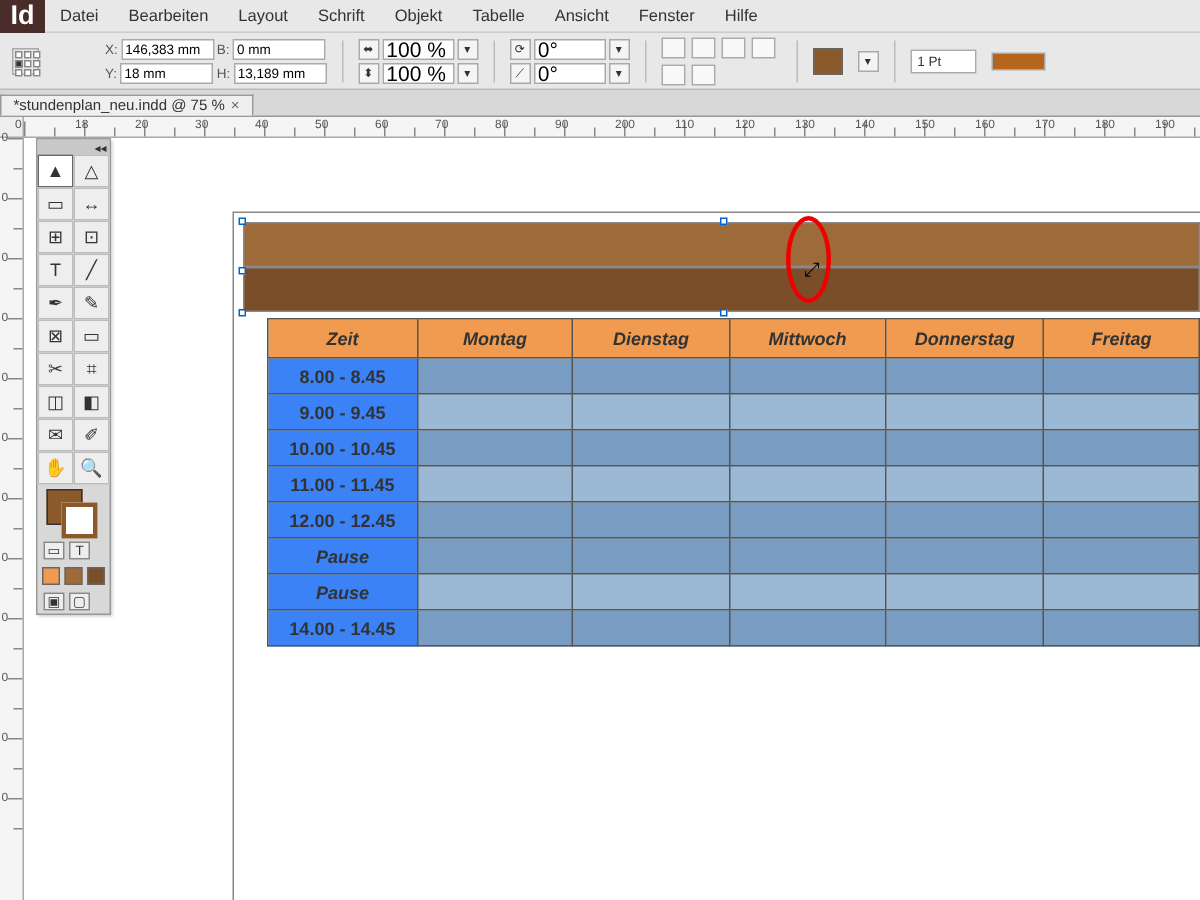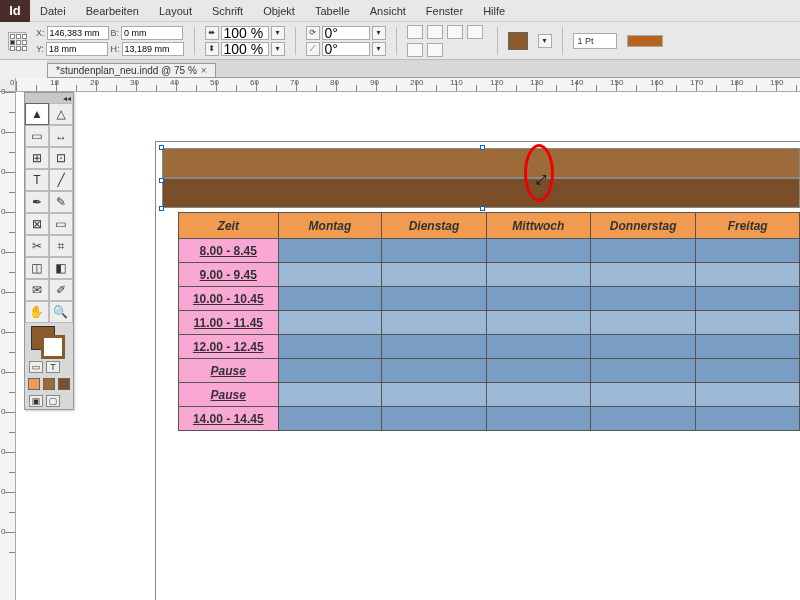--- a/index.html
+++ b/index.html
@@ -1,49 +1,49 @@
 <!DOCTYPE html>
 <html><head>
 <meta charset="utf-8">
 <style>
 * { margin: 0; padding: 0; box-sizing: border-box; font-family: "Segoe UI", Tahoma, sans-serif; }
 body { background: #f0f0f0; width: 800px; height: 600px; overflow: hidden; font-size: 11px; color: #333; }
 
 
 .menubar { background: #e8e8e8; height: 22px; display: flex; align-items: center; border-bottom: 1px solid #ccc; }
-.menubar .app-icon { width: 30px; height: 22px; background: #4a2c2a; color: #fff; display: flex; align-items: center; justify-content: center; font-weight: bold; font-size: 13px; }
+.menubar .app-icon { width: 30px; height: 22px; background: #4a2c2a; color: #fff; display: flex; align-items: center; justify-content: center; font-weight: bold; font-size: 18px; }
 .menubar .menu-item { padding: 0 10px; color: #333; cursor: default; font-size: 11px; }
 .menubar .spacer { flex: 1; }
 .menubar .right-group { display: flex; align-items: center; gap: 4px; padding-right: 8px; }
 .menubar .zoom { border: 1px solid #bbb; padding: 1px 6px; background: #fff; font-size: 10px; }
 .menubar .br-badge { border: 1px solid #aaa; padding: 1px 4px; background: #d8d8d8; font-size: 10px; }
 .mini-icon { width: 20px; height: 14px; border: 1px solid #999; background: #fff; display:inline-block; }
 .mini-icon.dark { background:#444; }
 
 
 .controlbar { background: #e8e8e8; height: 38px; display: flex; align-items: center; gap: 10px; padding: 0 8px; border-bottom: 1px solid #bbb; font-size: 10px; }
-.coord-group { display: grid; grid-template-columns: auto auto; gap: 2px 2px; }
+.coord-group { display: grid; grid-template-columns: auto auto; gap: 2px 2px; margin-left: 34px; }
 .coord-group label { color: #555; font-size: 9px; margin-right: 2px; }
 .coord-group input { width: 62px; height: 14px; font-size: 9px; border: 1px solid #aaa; padding: 0 2px; background:#fff; }
 .ref-point { width: 18px; height: 18px; display: grid; grid-template-columns: repeat(3, 5px); grid-template-rows: repeat(3, 5px); gap: 1px; border: 1px solid #aaa; padding:1px; }
 .ref-point span { background: #fff; border: 1px solid #888; }
 .ref-point .active { background: #333; }
 .sep { width: 1px; height: 28px; background: #bbb; }
 .scale-group { display: grid; grid-template-rows: auto auto; gap: 2px; }
 .scale-row { display:flex; align-items:center; gap:2px; }
 .scale-row input { width: 48px; height: 14px; font-size: 14px; border:1px solid #aaa; padding:0 2px; background:#fff;}
 .tiny-btn { width:14px; height:14px; border:1px solid #aaa; background:#f5f5f5; display:inline-flex; align-items:center; justify-content:center; font-size:8px; }
 .icon-cluster { display:flex; gap:4px; flex-wrap:wrap; width:80px; }
 .icon-cluster span { width:16px; height:14px; border:1px solid #aaa; background:#f8f8f8; }
 .fill-swatch { width:20px; height:18px; background:#8b5a2b; border:1px solid #666; }
 .stroke-sel { width:44px; height:16px; border:1px solid #aaa; font-size:9px; padding:0 4px; display:flex; align-items:center; background:#fff; }
 .stroke-style { width:36px; height:12px; border:1px solid #aaa; background:linear-gradient(90deg,#b5651d,#b5651d); }
 
 
-.tabbar { background:#d8d8d8; height:18px; display:flex; align-items:flex-end; border-bottom:1px solid #999;margin-left:47px; }
+.tabbar { background:#d8d8d8; height:18px; display:flex; align-items:flex-end; border-bottom:1px solid #999; }
 .tabbar .tab { background:#efefef; border:1px solid #999; border-bottom:none; padding:1px 8px; font-size:10px; display:flex; align-items:center; gap:4px; }
 .tabbar .tab .close { font-size:10px; color:#666; cursor:default; }
 
 
 .workspace { position:relative; height: calc(600px - 22px - 38px - 18px); background:#fff; overflow:hidden; }
 
 
 .ruler-h { position:absolute; top:0; left:16px; right:0; height:14px; background:#f5f5f5; border-bottom:1px solid #aaa; display:flex; font-size:8px; color:#555; }
 .ruler-h .tick { flex:0 0 20px; position:relative; }
 .ruler-h .tick::before { content:""; position:absolute; left:0; bottom:0; width:1px; height:6px; background:#888; }
@@ -71,21 +71,21 @@
 
 .circle-mark { position:absolute; border:3px solid #e00; border-radius:50%; pointer-events:none; }
 .circle-mark.big { top:52px; left:508px; width:30px; height:58px; }
 .circle-mark.small { top:189px; left:8px; width:24px; height:18px; }
 .cursor-cross { position:absolute; top:80px; left:520px; color:#000; font-size:13px; }
 
 
 .timetable { position:absolute; top:120px; left:162px; right:0; border-collapse:collapse; }
 .timetable th, .timetable td { border:1px solid #555; padding:4px 0; text-align:center; font-size:12px; }
 .timetable th { background:#f09b4f; font-weight:bold; font-style:italic; height:26px; }
-.timetable td.timecol { background:#f9a8d4; font-weight:bold; width:104px;text-decoration:underline; }
+.timetable td.timecol { background:#3b82f6; font-weight:bold; width:104px; }
 .timetable td.timecol.italic{font-style:italic;}
 .timetable td.cell { background:#7a9dc4; width:108px; height:24px; }
 .timetable td.row-alt { background:#9bb8d4; }
 
 
 .tools { position:absolute; top:0; left:8px; width:50px; background:#d8d8d8; border:1px solid #999; box-shadow:1px 1px 2px rgba(0,0,0,.2); z-index:20; }
 .tools .palette-head { height:10px; background:#c8c8c8; display:flex; align-items:center; justify-content:flex-end; padding-right:2px; font-size:8px; }
 .tools .grid { display:grid; grid-template-columns:1fr 1fr; }
 .tools .tool { height:22px; border:1px solid #bbb; background:#eee; display:flex; align-items:center; justify-content:center; font-size:12px; color:#333; }
 .tools .tool.sel { background:#fff; border-color:#666; }

